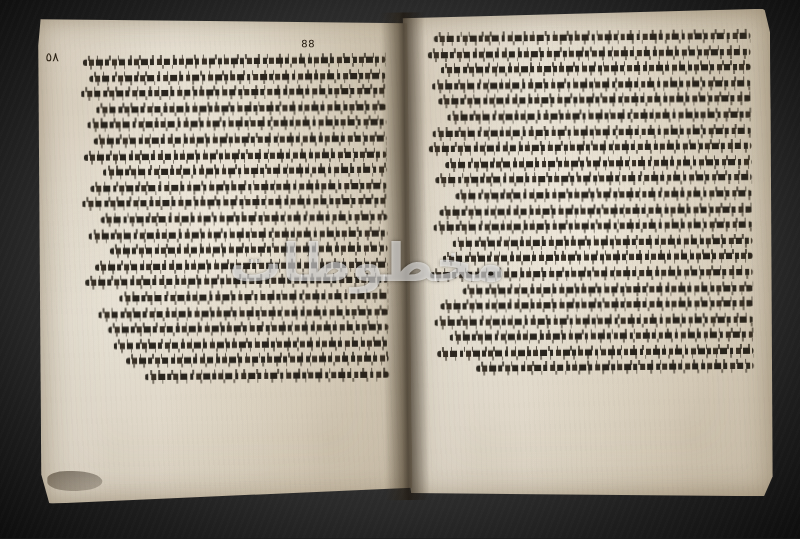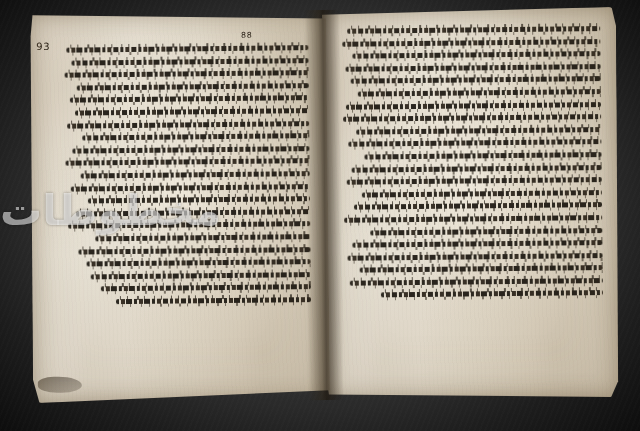--- a/index.html
+++ b/index.html
@@ -168,21 +168,21 @@
     letter-spacing: .5px;
     direction: rtl;
   }
 
   
   .watermark {
     position: absolute;
     left: 0;
     top: 186px;
     width: 588px;
-    text-align: left;
+    text-align: center;
     font-family: "DejaVu Sans", sans-serif;
     font-size: 42px;
     font-weight: bold;
     color: rgba(255,255,255,.55);
     text-shadow: 0 0 3px rgba(0,0,0,.35);
     direction: rtl;
     pointer-events: none;
     white-space: nowrap;
     letter-spacing: 1px;
   }
@@ -271,21 +271,21 @@
         <span class="line">
             <i class="ink" style="width:86%"></i>
           </span>
       </div>
       <div class="edgeshade"></div>
     </div>
 
     <div class="leaf left">
       <div class="grain"></div>
 
-      <div class="pagenum" style="left:8px; top:28px; font-size:10px;">93</div>
+      <div class="pagenum" style="left:8px; top:28px; font-size:10px;">٥٨</div>
       <div class="pagenum" style="right:74px; top:20px;">88</div>
 
       <div class="textblock" style="right:18px; top:34px; width:244px;">
         <span class="line">
             <i class="ink" style="width:99%"></i>
           </span>
         <span class="line">
             <i class="ink" style="width:97%"></i>
           </span>
         <span class="line">

